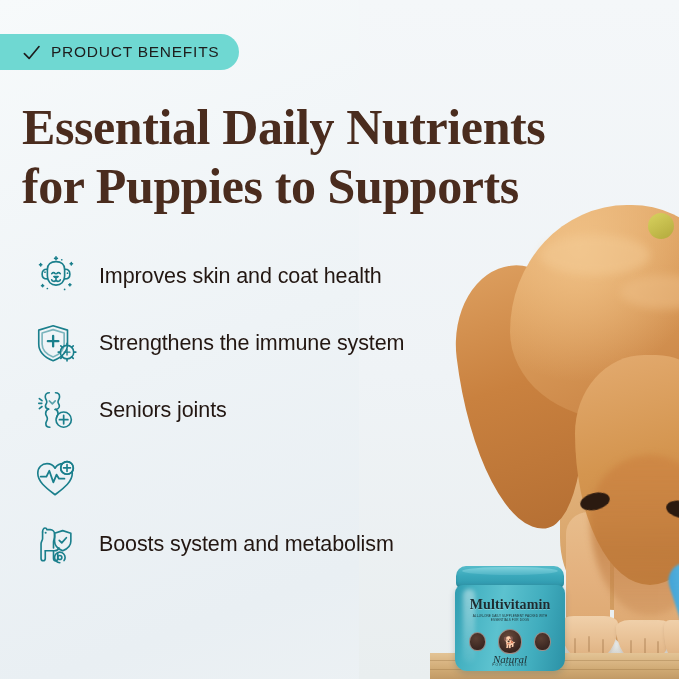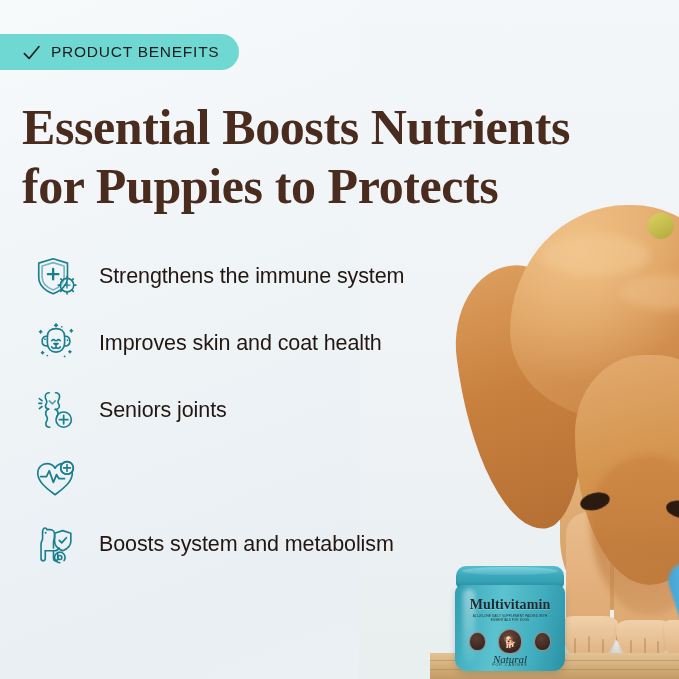--- a/index.html
+++ b/index.html
@@ -417,40 +417,25 @@
   </div>
 
   <div class="badge">
     <svg class="badge-check" viewBox="0 0 24 24" fill="none">
       <path d="M3 13.5 L9 19.5 L21.5 4.5" stroke="#1d1d1d" stroke-width="2.1" stroke-linecap="round" stroke-linejoin="round"></path>
     </svg>
     <span class="badge-text">PRODUCT BENEFITS</span>
   </div>
 
   <h1 class="headline">
-    <span class="line">Essential Boosts Nutrients</span>
-    <span class="line">for Puppies to Protects</span>
+    <span class="line">Essential Daily Nutrients</span>
+    <span class="line">for Puppies to Supports</span>
   </h1>
 
   <ul class="benefits" style="list-style:none;">
-
-    <li class="benefit">
-      <span class="benefit-icon">
-        <svg width="46" height="46" viewBox="0 0 48 48" fill="none" stroke="#1a7f8c" stroke-width="1.7" stroke-linecap="round" stroke-linejoin="round">
-          <path d="M21 5 L36 9.5 V24 c0 9-7.5 14.5-15 17.5C13.5 38.5 6 33 6 24 V9.5 Z"></path>
-          <path d="M21 9 L32.5 12.5 V24 c0 7-5.8 11.3-11.5 13.6C15.3 35.3 9.5 31 9.5 24 V12.5 Z" opacity=".55"></path>
-          <path d="M21 15.5 V26.5 M15.5 21 H26.5" stroke-width="2.4"></path>
-          <circle cx="35.5" cy="32.5" r="7"></circle>
-          <path d="M35.5 29.5 v6 M32.5 32.5 h6" stroke-width="1.4"></path>
-          <path d="M35.5 25.5 v-2.2 M35.5 39.5 v2.2 M28.5 32.5 h-2.2 M42.5 32.5 h2.2
-                   M30.6 27.6 l-1.6-1.6 M40.4 37.4 l1.6 1.6 M40.4 27.6 l1.6-1.6 M30.6 37.4 l-1.6 1.6"></path>
-        </svg>
-      </span>
-      <span class="benefit-text">Strengthens the immune system</span>
-    </li>
 
     <li class="benefit">
       <span class="benefit-icon">
         <svg width="46" height="46" viewBox="0 0 48 48" fill="none" stroke="#1a7f8c" stroke-width="1.7" stroke-linecap="round" stroke-linejoin="round">
           <path d="M15 16 c0-5 3.5-8 9-8 s9 3 9 8 v7 c0 6-4 9.5-9 9.5 S15 29 15 23 Z"></path>
           <path d="M15 16 c-3.5-0.5-5.5 1.5-5.5 5 0 3 2 5 5.5 5"></path>
           <path d="M33 16 c3.5-0.5 5.5 1.5 5.5 5 0 3-2 5-5.5 5"></path>
           <path d="M19.5 20.5 c1.2-1.4 2.6-1.4 3.8 0" stroke-width="1.6"></path>
           <path d="M24.7 20.5 c1.2-1.4 2.6-1.4 3.8 0" stroke-width="1.6"></path>
           <path d="M24 24.5 c-1.4 0-2.2-1-2.2-1 h4.4 s-0.8 1-2.2 1 z" fill="#1a7f8c"></path>
@@ -463,20 +448,35 @@
           <circle cx="33" cy="37" r=".9" fill="#1a7f8c" stroke="none"></circle>
           <circle cx="30" cy="6" r=".9" fill="#1a7f8c" stroke="none"></circle>
         </svg>
       </span>
       <span class="benefit-text">Improves skin and coat health</span>
     </li>
 
     <li class="benefit">
       <span class="benefit-icon">
         <svg width="46" height="46" viewBox="0 0 48 48" fill="none" stroke="#1a7f8c" stroke-width="1.7" stroke-linecap="round" stroke-linejoin="round">
+          <path d="M21 5 L36 9.5 V24 c0 9-7.5 14.5-15 17.5C13.5 38.5 6 33 6 24 V9.5 Z"></path>
+          <path d="M21 9 L32.5 12.5 V24 c0 7-5.8 11.3-11.5 13.6C15.3 35.3 9.5 31 9.5 24 V12.5 Z" opacity=".55"></path>
+          <path d="M21 15.5 V26.5 M15.5 21 H26.5" stroke-width="2.4"></path>
+          <circle cx="35.5" cy="32.5" r="7"></circle>
+          <path d="M35.5 29.5 v6 M32.5 32.5 h6" stroke-width="1.4"></path>
+          <path d="M35.5 25.5 v-2.2 M35.5 39.5 v2.2 M28.5 32.5 h-2.2 M42.5 32.5 h2.2
+                   M30.6 27.6 l-1.6-1.6 M40.4 37.4 l1.6 1.6 M40.4 27.6 l1.6-1.6 M30.6 37.4 l-1.6 1.6"></path>
+        </svg>
+      </span>
+      <span class="benefit-text">Strengthens the immune system</span>
+    </li>
+
+    <li class="benefit">
+      <span class="benefit-icon">
+        <svg width="46" height="46" viewBox="0 0 48 48" fill="none" stroke="#1a7f8c" stroke-width="1.7" stroke-linecap="round" stroke-linejoin="round">
           <path d="M17 5 c-2.6 0-4.2 1.6-4.2 4 0 2.6 1.6 3.6 1.6 5.6 0 1.6-1.4 2.4-1.4 4.2
                    0 1.8 1.6 3 3.4 3.2"></path>
           <path d="M23.5 5 c2.6 0 4.2 1.6 4.2 4 0 2.6-1.6 3.6-1.6 5.6 0 1.6 1.4 2.4 1.4 4.2
                    0 2.4-2.4 3.6-4.6 3.6"></path>
           <path d="M16 22 c-1.8 1-2.8 2.6-2.8 4.6 0 2.2 1.8 3.4 1.8 5.4 0 2-1.6 3-1.6 5
                    0 2.2 1.6 4 4.2 4"></path>
           <path d="M23.5 22.2 c1.6 0.8 2.6 2.4 2.6 4.4 0 2-1.6 3.2-1.6 5"></path>
           <path d="M17 13.5 l3.2 3 3-3" opacity=".7"></path>
           <path d="M6 16 h3.2 M6.6 11 l2.8 2.2 M6.6 21.5 l2.8-2.2"></path>
           <circle cx="32" cy="33" r="8"></circle>

